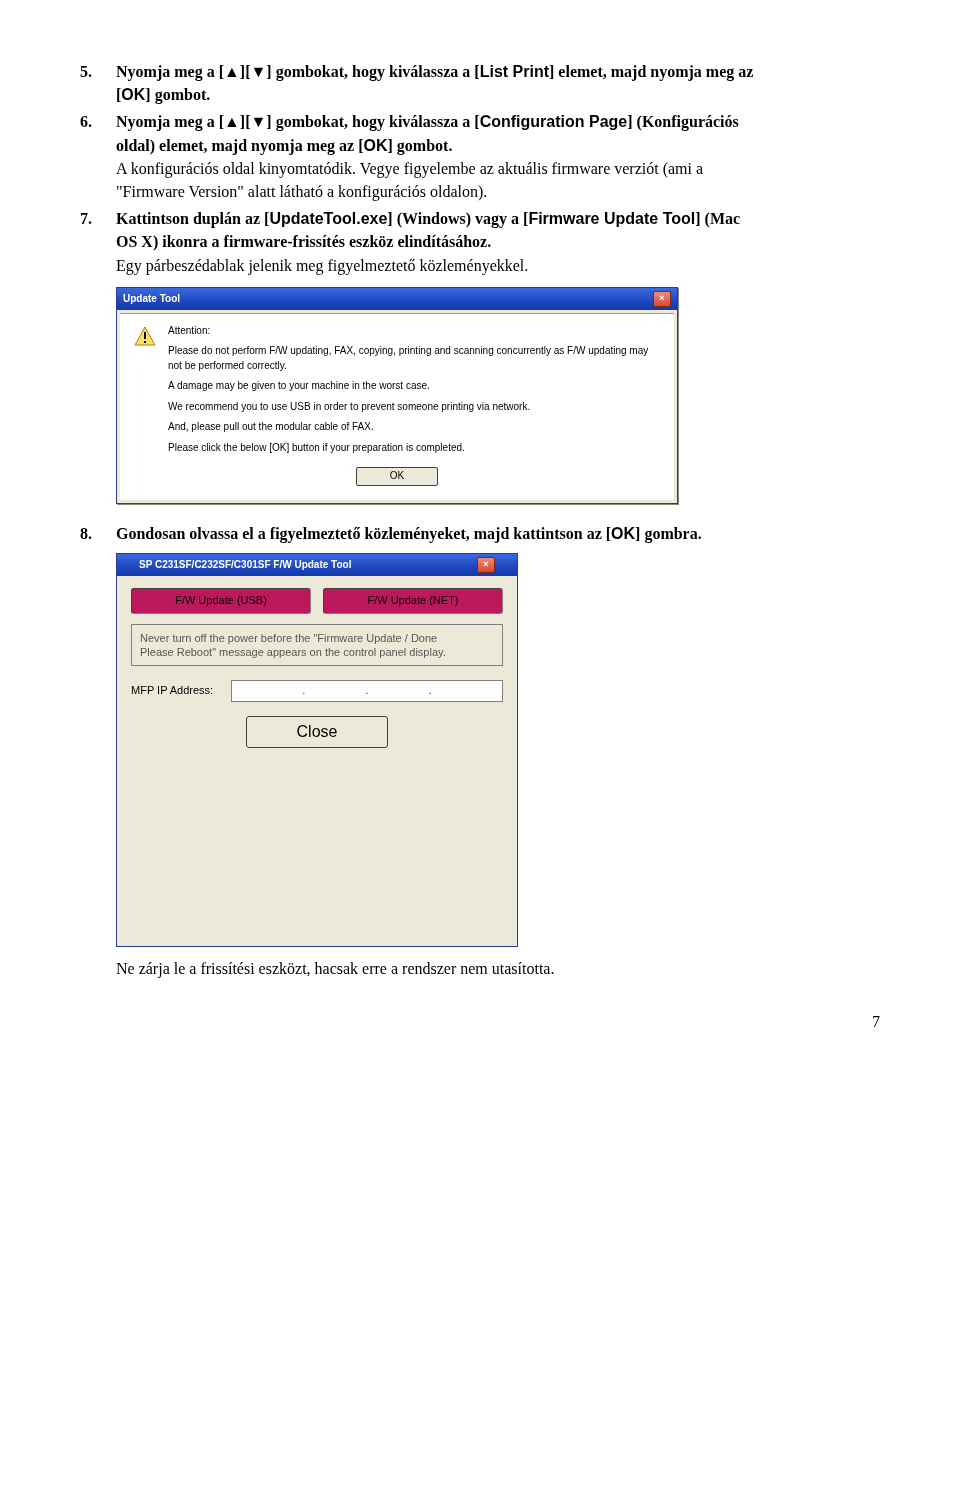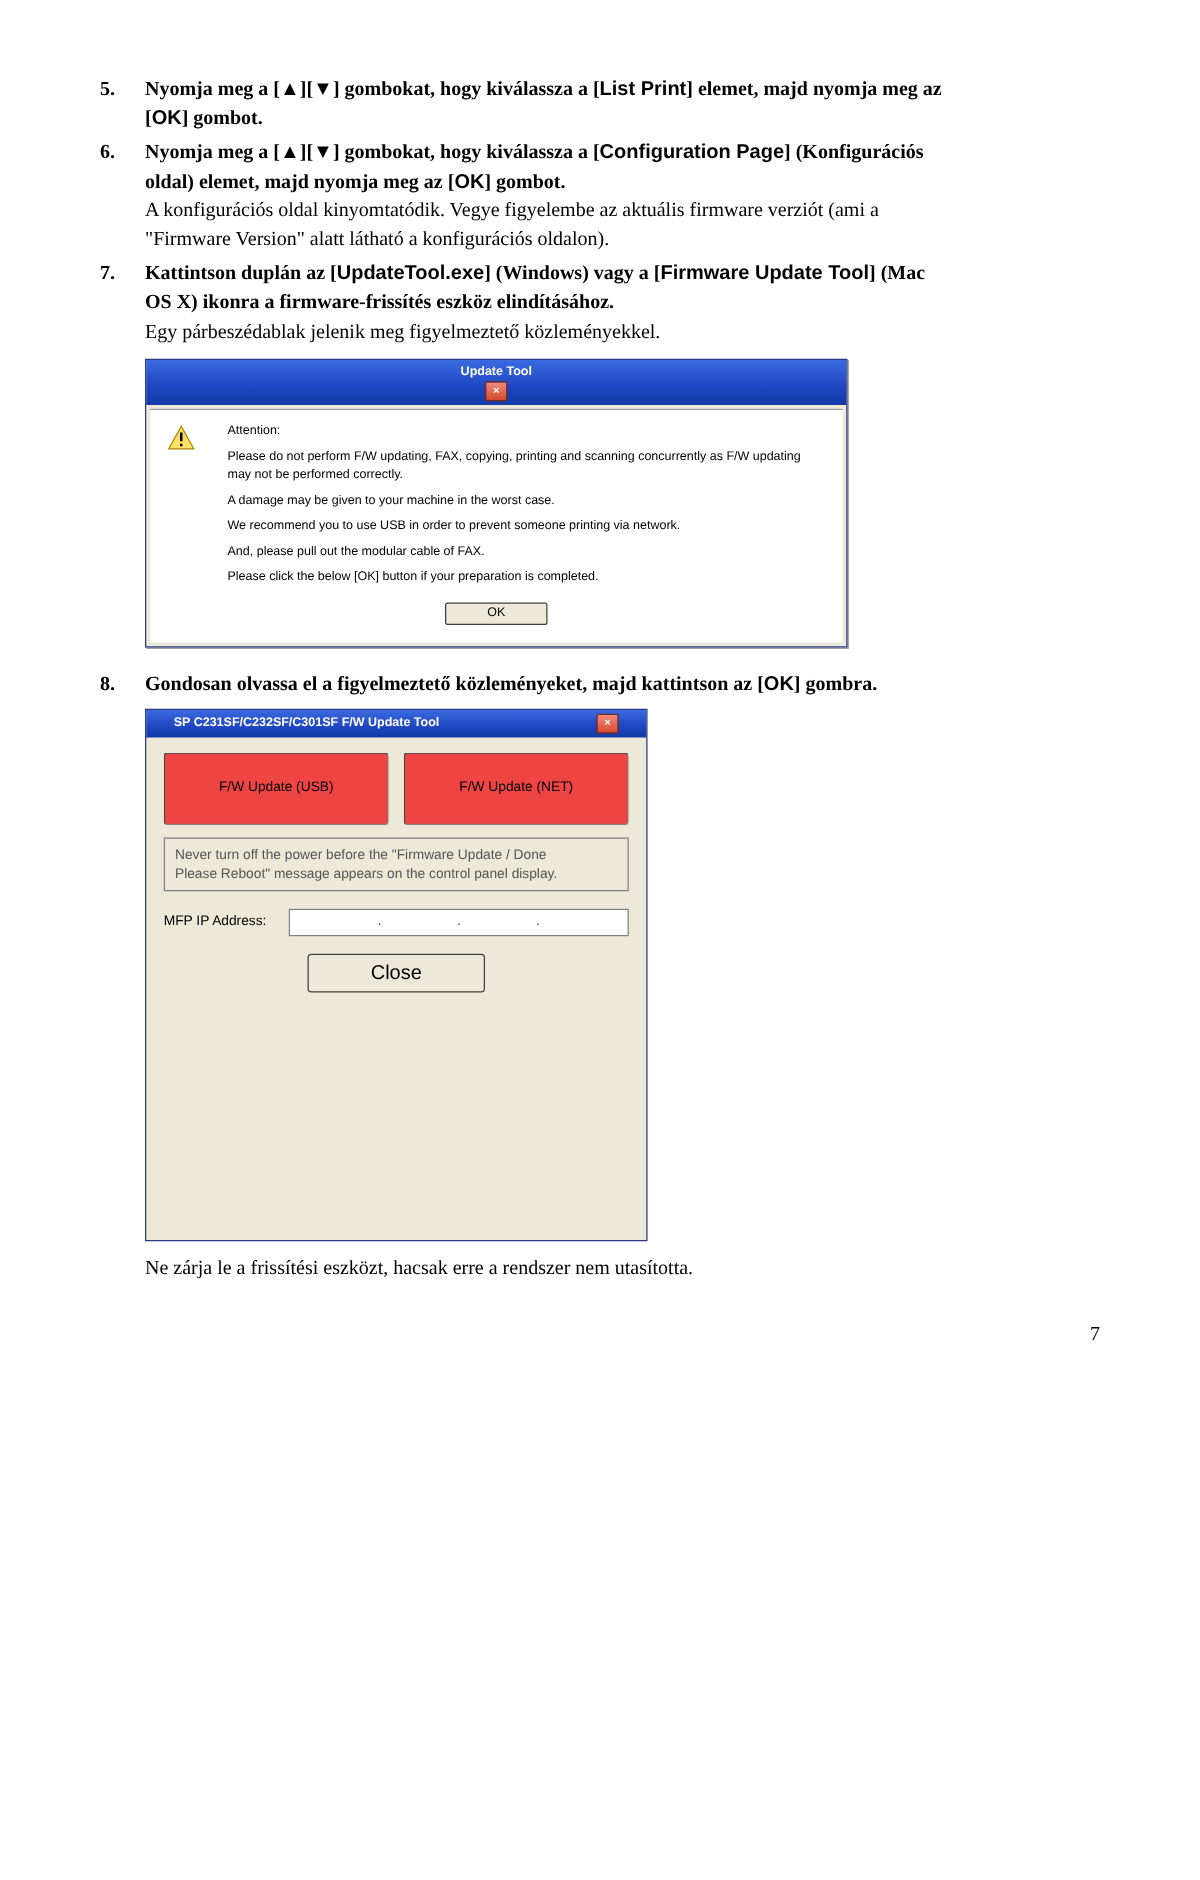--- a/index.html
+++ b/index.html
@@ -39,48 +39,47 @@
     border: 1px solid #2a3a8a;
     background: #ece9d8;
     font-family: "Tahoma", Arial, sans-serif;
     font-size: 10px;
     color: #000;
     box-shadow: 1px 1px 0 #888;
   }
   .dlg1 .titlebar {
     background: linear-gradient(to bottom, #3a6ae0 0%, #1f46c0 60%, #123aa8 100%);
     color: #fff;
-    padding: 3px 22px;
+    padding: 3px 6px;
     font-size: 10px;
     font-weight: bold;
     display: flex;
     justify-content: space-between;
-    align-items: center;
-    flex-direction: column;
+    align-items: flex-end;
   }
   .closebtn {
     width: 16px; height: 14px;
     background: linear-gradient(to bottom, #f28b7a, #d64a2e);
     border: 1px solid #7a2a1a;
     border-radius: 2px;
     color: #fff;
     font-size: 9px;
     line-height: 12px;
     text-align: center;
   }
   .dlg1 .body {
     padding: 10px 14px 14px 14px;
     background: #fff;
     border-top: 1px solid #999;
     margin: 3px;
   }
   .dlg1 .row1 {
     display: flex;
     align-items: flex-start;
-    gap: 26px;
+    gap: 12px;
     margin-bottom: 6px;
   }
   .warn-icon {
     width: 22px; height: 20px;
     position: relative;
     margin-top: 2px;
     flex-shrink: 0;
   }
   .warn-icon svg { display: block; }
   .dlg1 .msgs { flex: 1; }
@@ -121,22 +120,22 @@
     padding: 12px 14px 28px 14px;
   }
   .dlg2 .btnrow {
     display: flex;
     gap: 12px;
     margin-bottom: 10px;
   }
   .widebtn {
     flex: 1;
     text-align: center;
-    padding: 20px 6px;
-    background: #ef4444;
+    padding: 4px 6px;
+    background: #be185d;
     border: 1px solid #404040;
     border-right-color: #808080;
     border-bottom-color: #808080;
     border-radius: 3px;
     font-size: 11px;
   }
   .notice {
     border: 1px solid #808080;
     background: #ece9d8;
     padding: 6px 8px;

